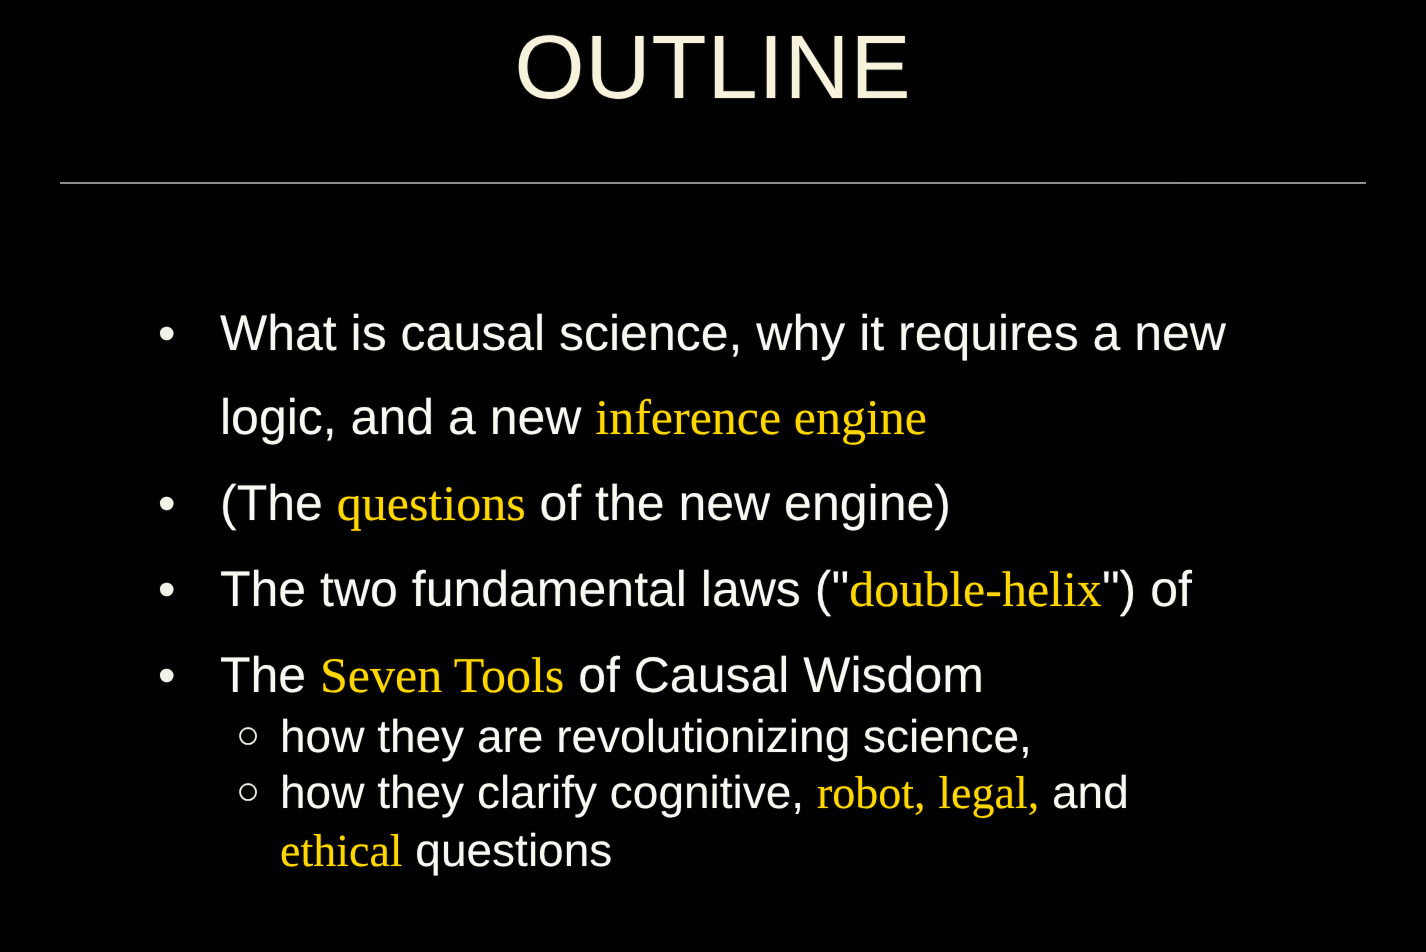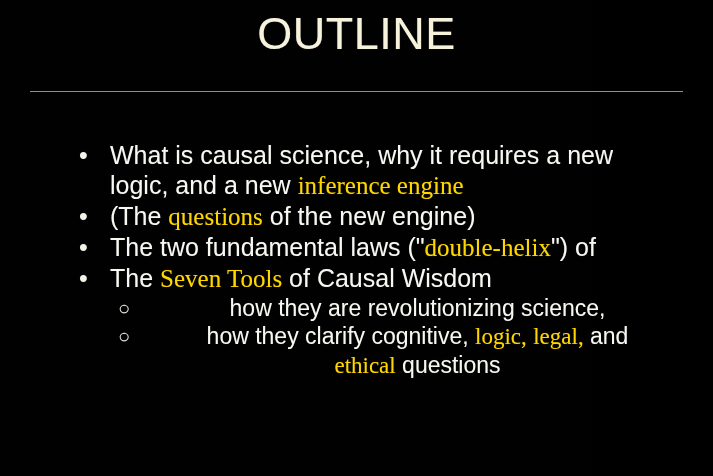--- a/index.html
+++ b/index.html
@@ -70,20 +70,21 @@
     left: 79px;
     top: 0;
     width: 20px;
     font-size: 25px;
     line-height: 30px;
     color: #F2F2E8;
     text-align: left;
   }
   .bullet-text {
     display: block;
+    margin-top: 12px;
   }
 
   .sub-block {
     position: relative;
     padding-left: 140px;
     padding-right: 18px;
     font-size: 23px;
     line-height: 28px;
     color: #F8F8F2;
     text-shadow: 0 0 1px rgba(248,248,242,0.22);
@@ -92,21 +93,20 @@
     position: absolute;
     left: 118px;
     top: 0;
     width: 20px;
     font-size: 20px;
     line-height: 28px;
     color: #EFEFE6;
   }
   .sub-text {
     display: block;
-    text-align: center;
   }
 
   .hl {
     color: #FFD700;
     text-shadow: 0 0 1px rgba(255,215,0,0.35);
     font-family: Liberation Serif, serif;
   }
 </style>
 </head>
 <body>
@@ -134,18 +134,18 @@
       <div class="bullet-block">
         <span class="marker">•</span>
         <span class="bullet-text"><span>The </span><span class="hl">Seven Tools</span><span> of Causal Wisdom</span></span>
       </div>
       <div class="sub-block">
         <span class="marker-hollow">○</span>
         <span class="sub-text"><span>how they are revolutionizing science,</span></span>
       </div>
       <div class="sub-block">
         <span class="marker-hollow">○</span>
-        <span class="sub-text"><span>how they clarify cognitive, </span><span class="hl">logic,</span><span> </span><span class="hl">legal,</span><span> and</span></span>
+        <span class="sub-text"><span>how they clarify cognitive, </span><span class="hl">robot,</span><span> </span><span class="hl">legal,</span><span> and</span></span>
         <span class="sub-text"><span class="hl">ethical</span><span> questions</span></span>
       </div>
     </div>
 
 </div>
 
 </body></html>

